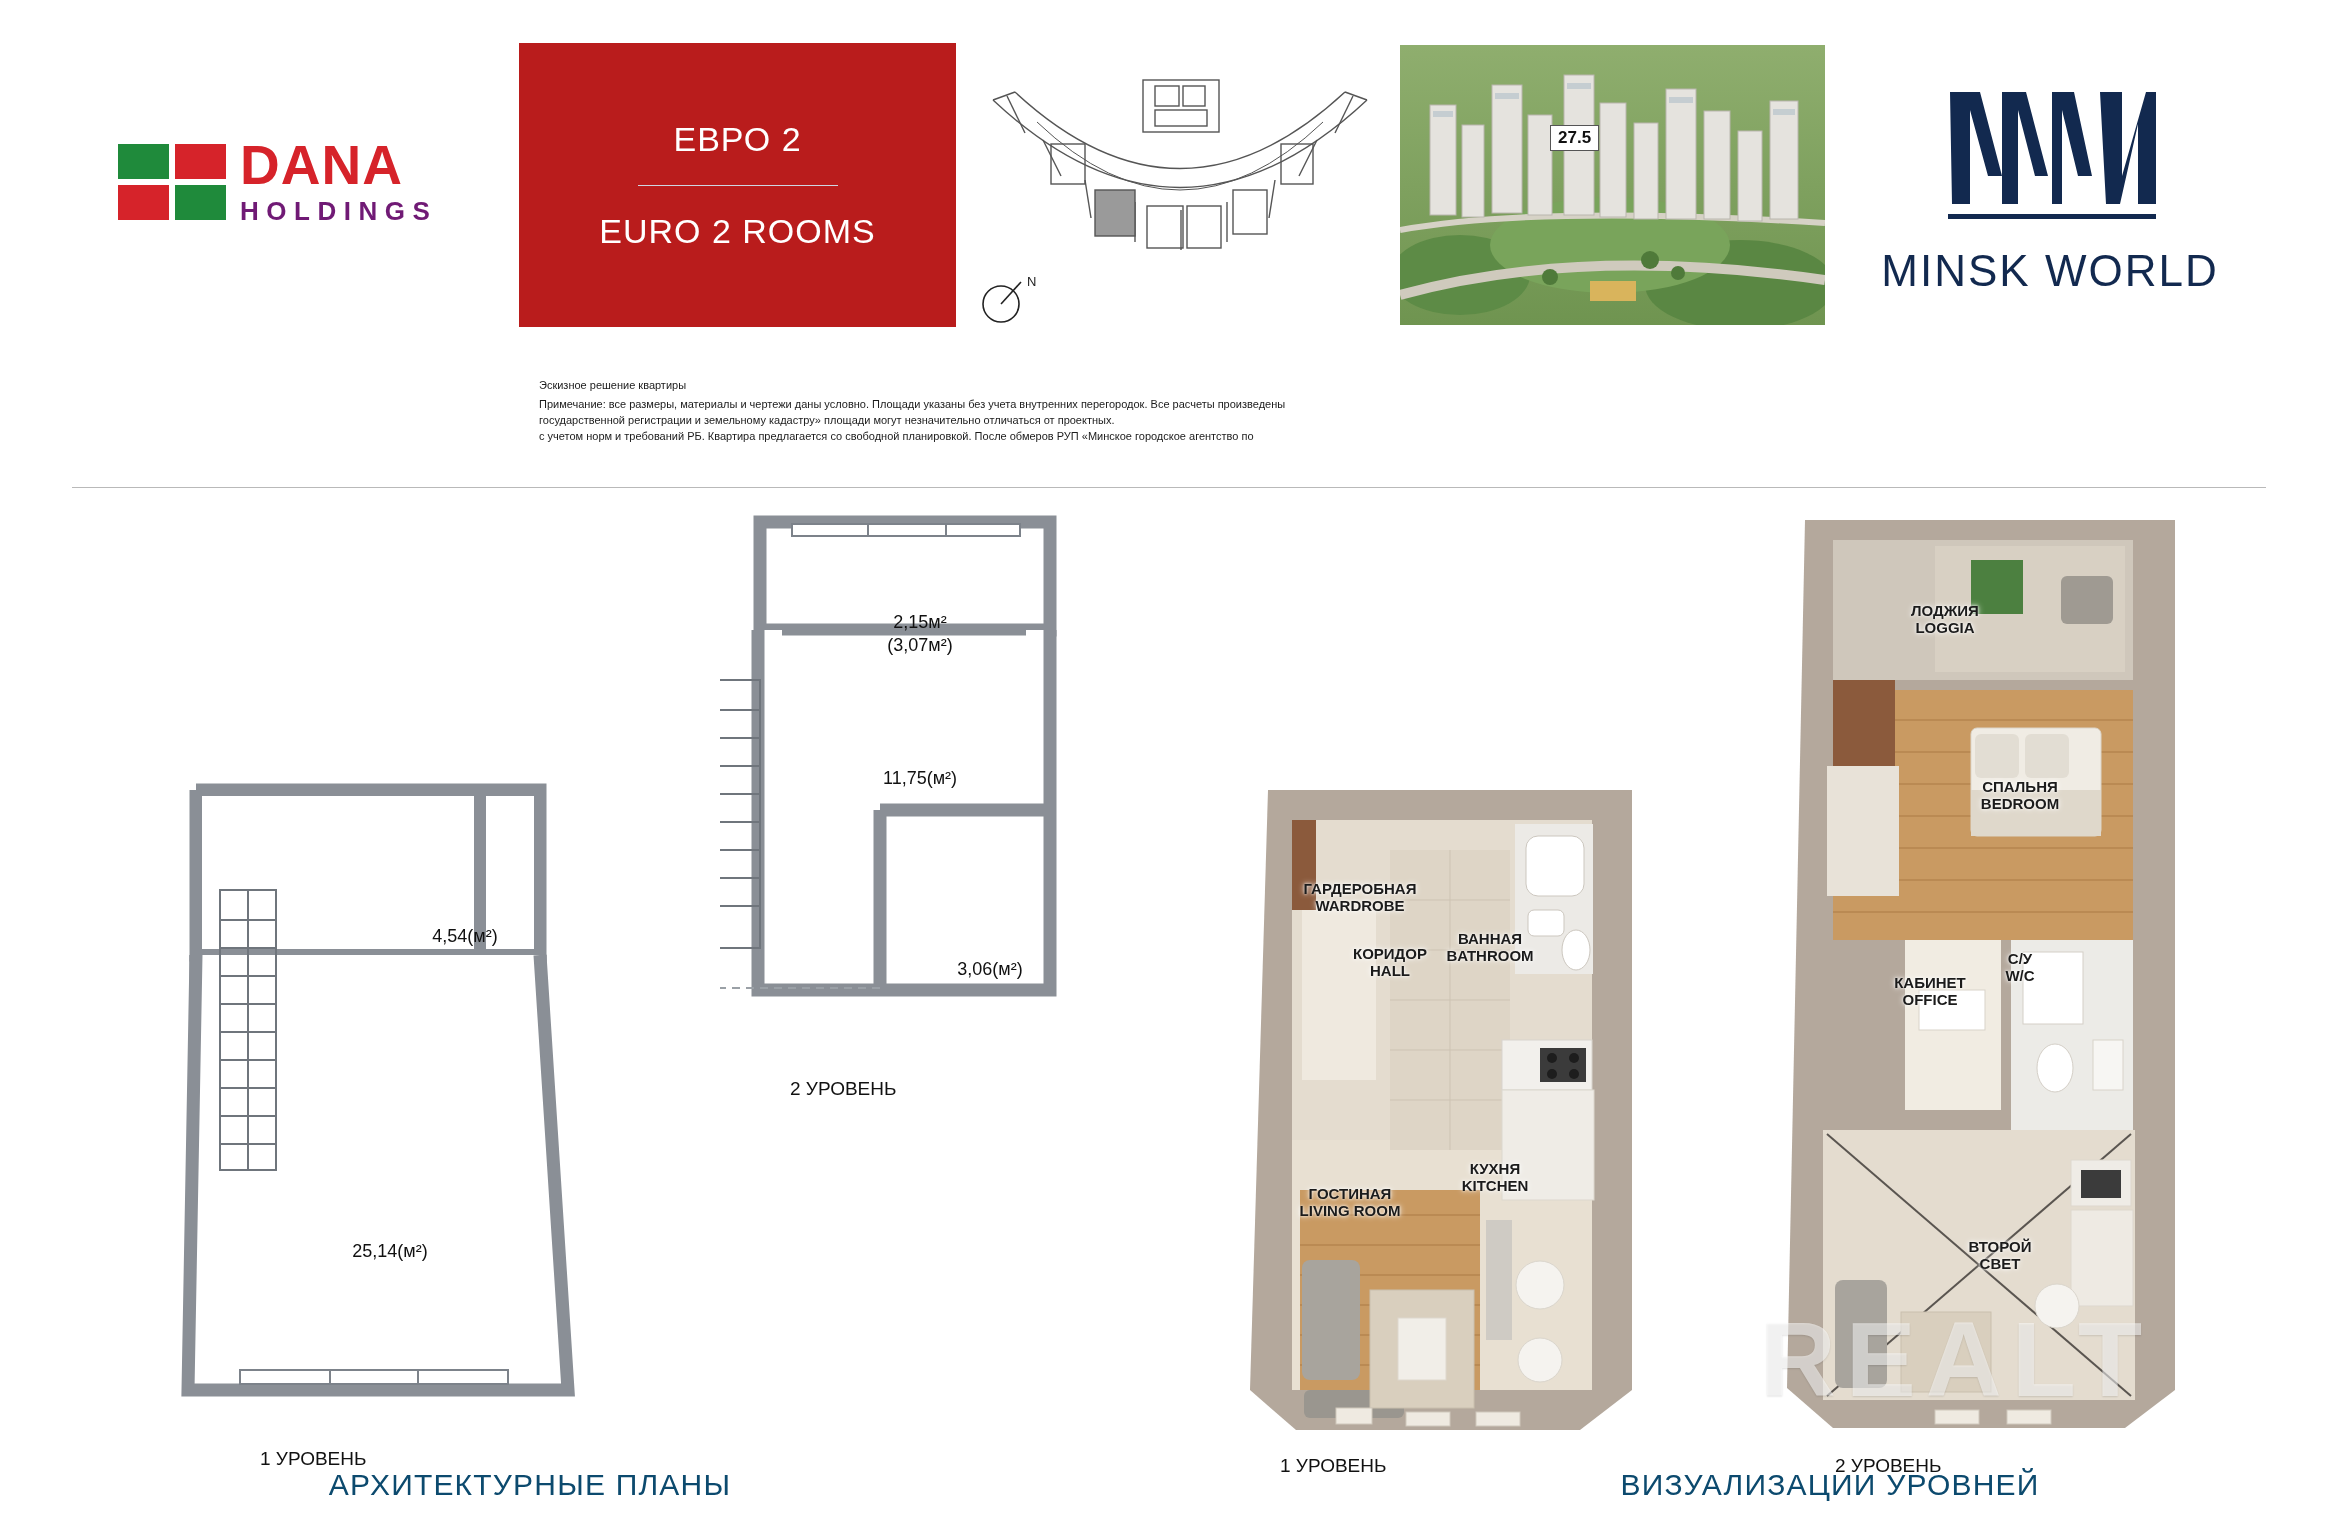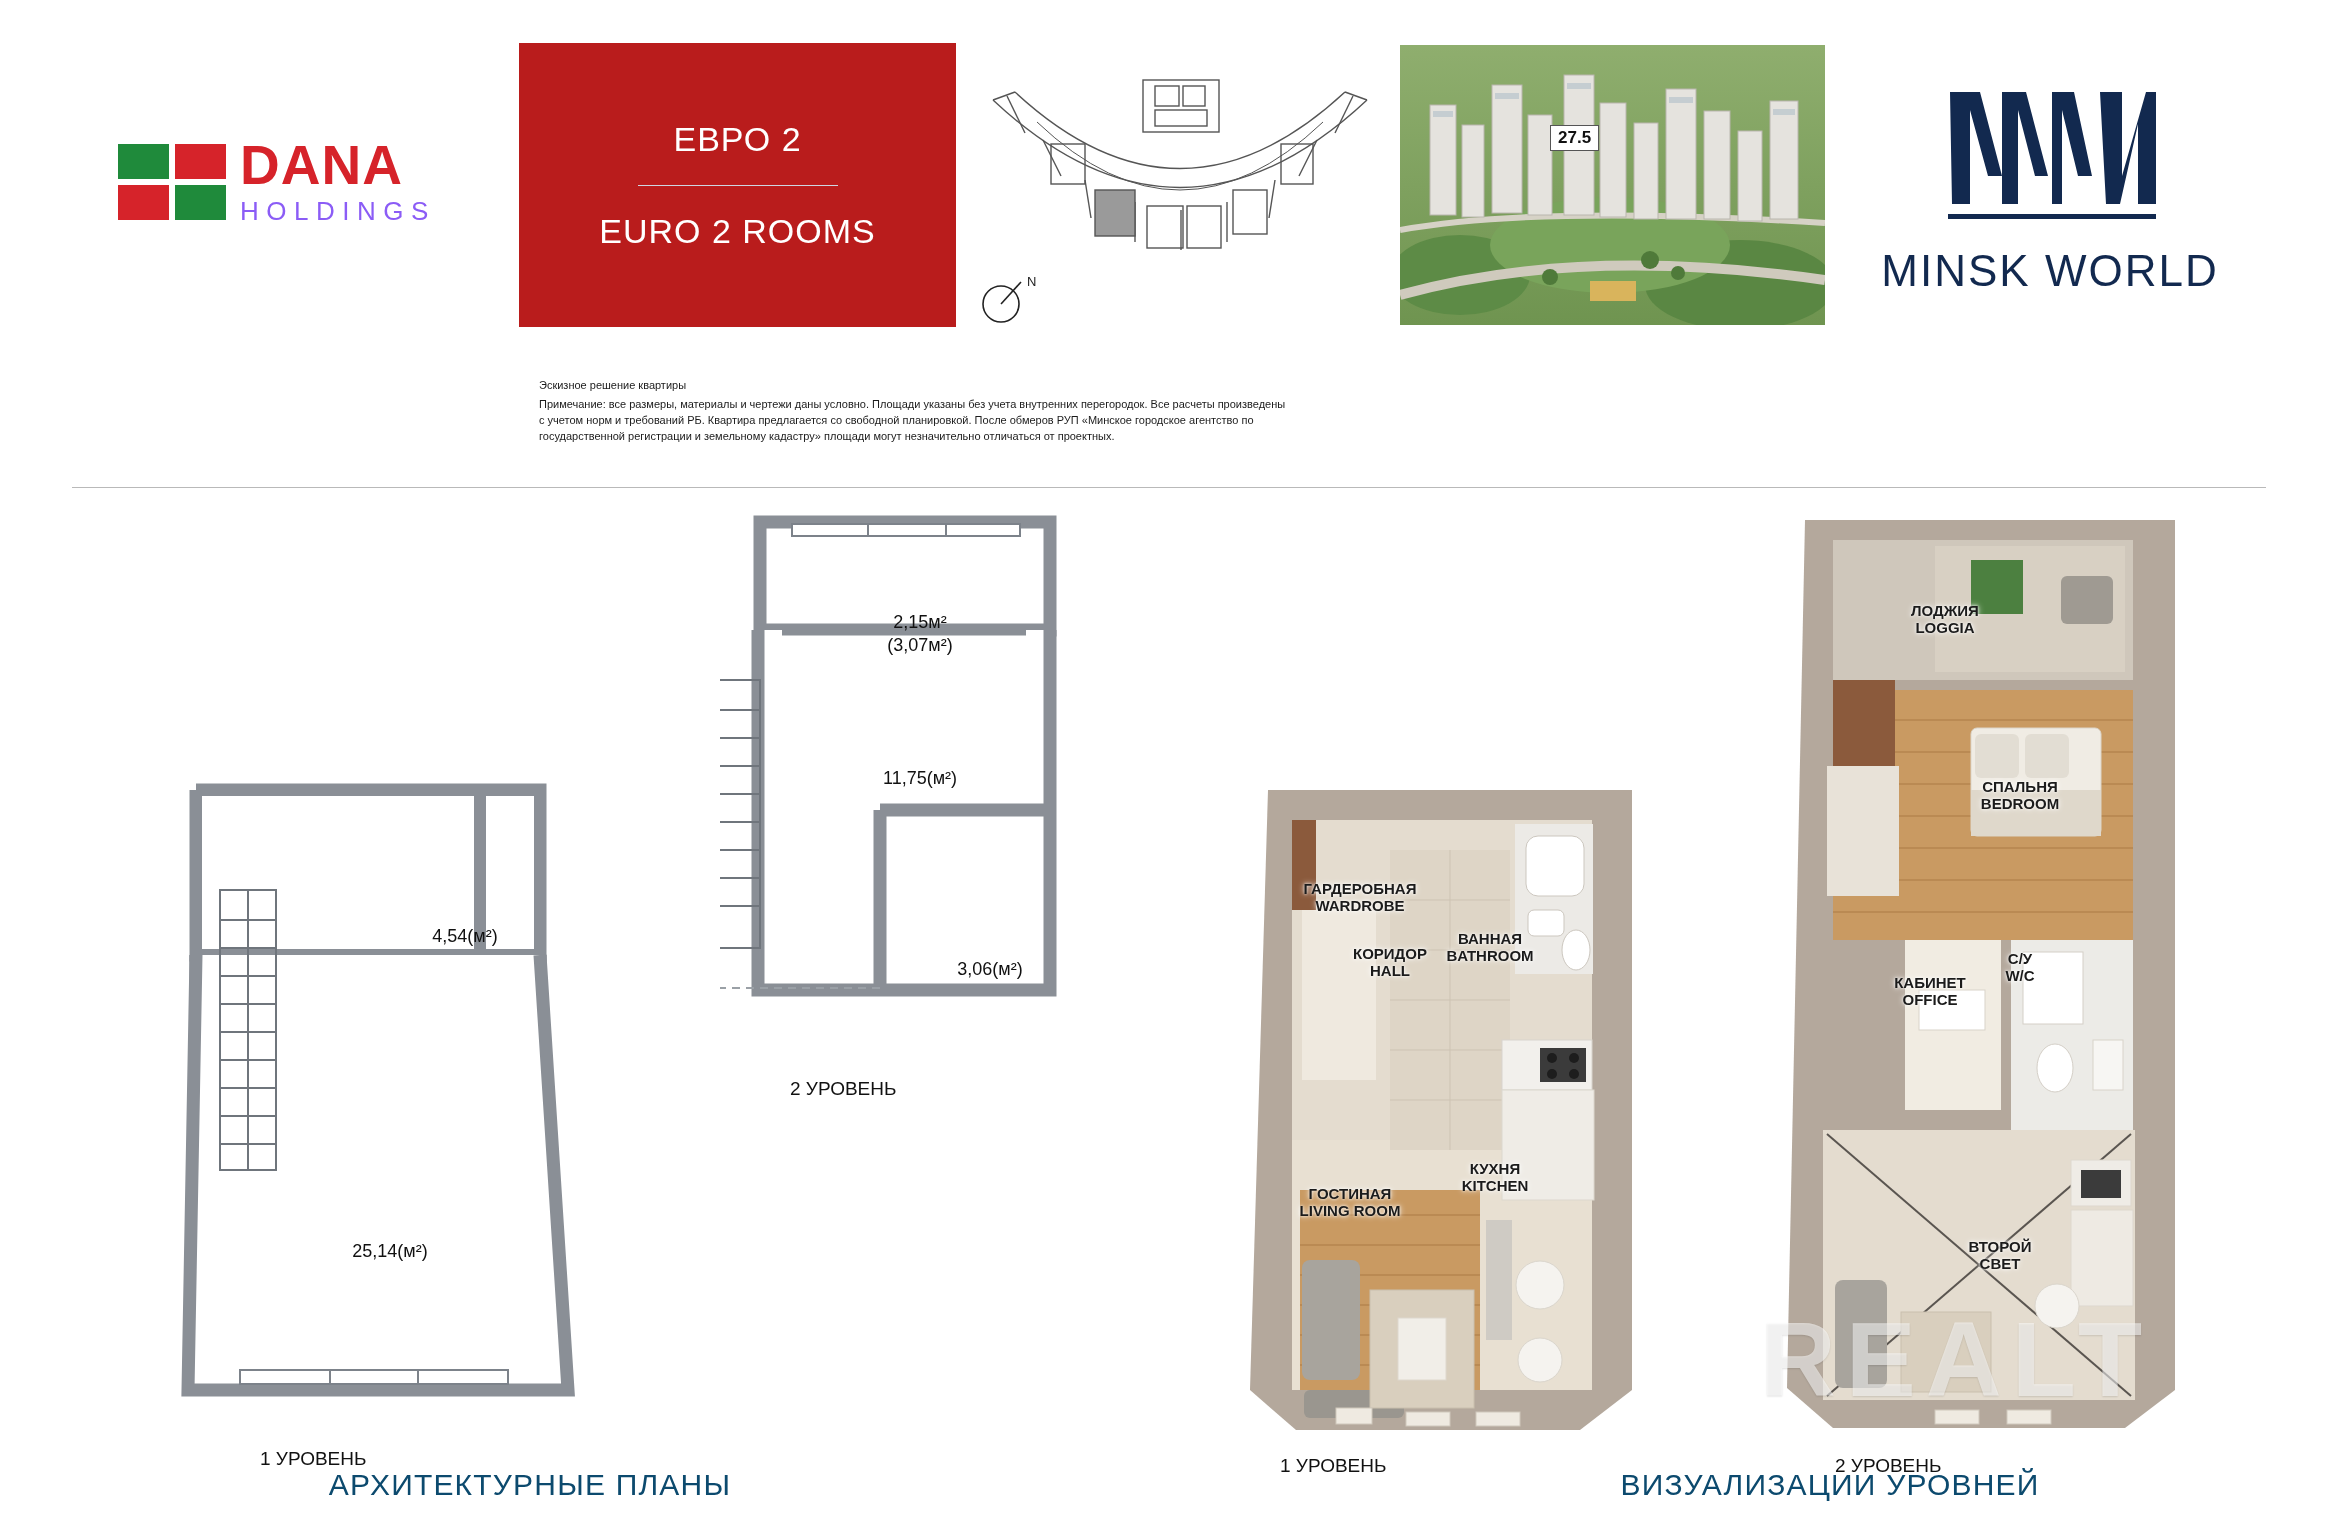--- a/index.html
+++ b/index.html
@@ -48,23 +48,23 @@
   }
   .dana-name {
     color: #d6232a;
     font-size: 55px;
     font-weight: bold;
     letter-spacing: 1px;
     line-height: 1;
     font-family: "Liberation Sans", sans-serif;
   }
   .dana-sub {
-    color: #8b5cf6;
+    color: #701a75;
     font-size: 26px;
-    font-weight: normal;
+    font-weight: bold;
     letter-spacing: 7.5px;
     line-height: 1.1;
     margin-top: 4px;
   }
 
   
   .title-block {
     position: absolute;
     left: 519px; top: 43px;
     width: 437px; height: 284px;
@@ -326,22 +326,22 @@
           <rect x="8" y="130" width="208" height="5" fill="#12294f"></rect>
         </svg>
       </div>
       <div class="mw-text">MINSK WORLD</div>
     </div>
   </div>
 
   <div class="note">
     <div class="line1">Эскизное решение квартиры</div>
     <div>Примечание: все размеры, материалы и чертежи даны условно. Площади указаны без учета внутренних перегородок. Все расчеты произведены</div>
+    <div>государственной регистрации и земельному кадастру» площади могут незначительно отличаться от проектных.</div>
     <div>с учетом норм и требований РБ. Квартира предлагается со свободной планировкой. После обмеров РУП «Минское городское агентство по</div>
-    <div>государственной регистрации и земельному кадастру» площади могут незначительно отличаться от проектных.</div>
   </div>
 
   <div class="hrule"></div>
 
   <div class="fp" style="left:180px; top:770px;">
     <svg width="440" height="660" viewBox="0 0 440 660">
       <g>
 
         <path d="M16 20 L360 20 L360 185 L300 185 L300 20" fill="none" stroke="#8a8f96" stroke-width="13"></path>
         <path d="M16 20 L16 185 L300 185" fill="none" stroke="#8a8f96" stroke-width="13"></path>

